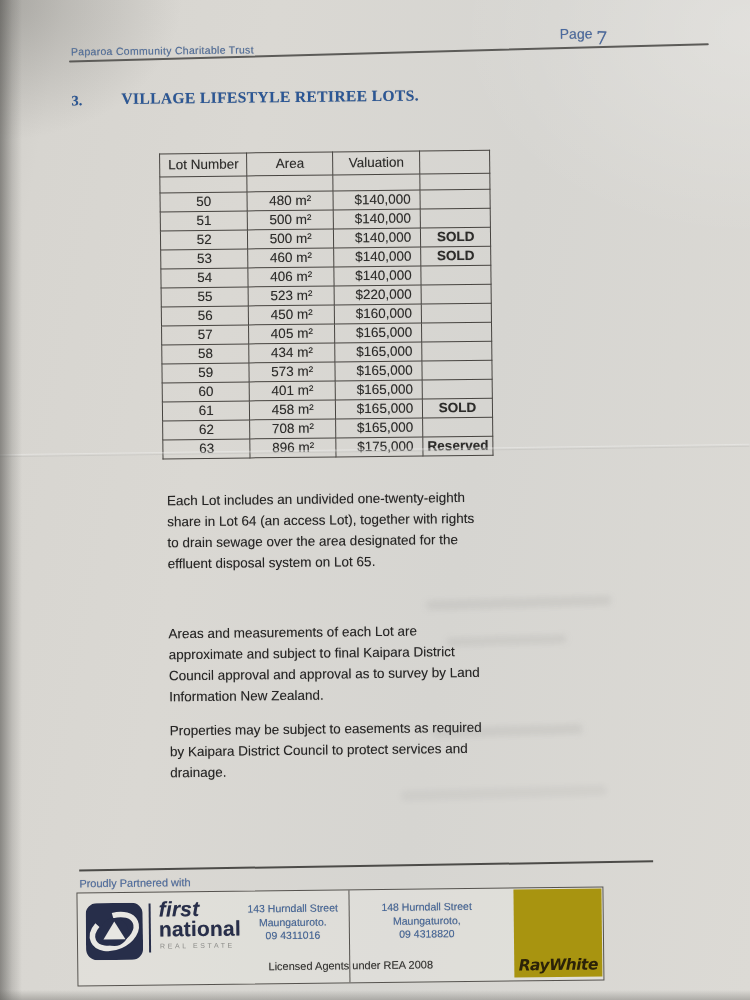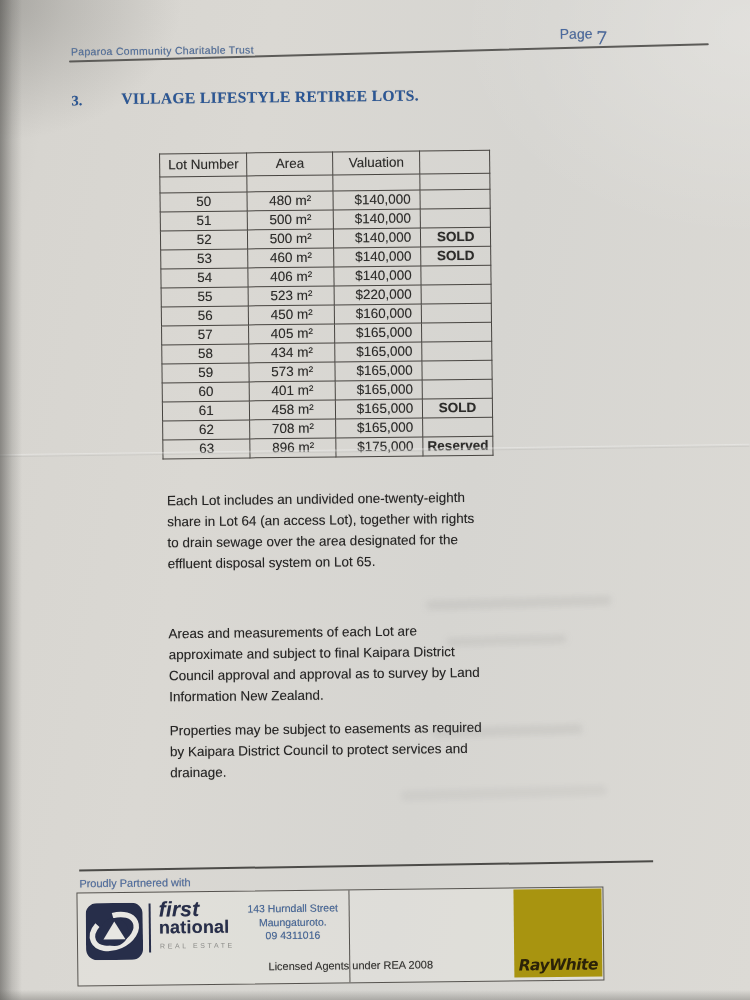--- a/index.html
+++ b/index.html
@@ -70,21 +70,21 @@
 
   
   .footer-rule { position:absolute; left:75px; top:866px; width:574px; height:1.6px; background:#4c4b48; transform:rotate(-0.25deg); transform-origin:left center; }
   .partner-label { position:absolute; left:75px; top:874px; font-size:11px; color:#4e6da2; }
   .footer-box { position:absolute; left:72px; top:889px; width:527px; height:94px; border:1px solid #55524e; background:rgba(238,237,233,0.35); }
   .fb-divider { position:absolute; left:271px; top:0; bottom:0; width:1px; background:#55524e; }
 
   .fn-logo { position:absolute; left:8px; top:10px; width:57px; height:57px; }
   .fn-sep { position:absolute; left:71px; top:11px; width:2px; height:49px; background:#272e4a; }
   .fn-word1 { position:absolute; left:81px; top:5px; font-size:21px; font-weight:bold; color:#272e4a; letter-spacing:0.2px;font-style:italic; }
-  .fn-word2 { position:absolute; left:81px; top:25px; font-size:18px; font-weight:bold; color:#272e4a; letter-spacing:0.2px; }
+  .fn-word2 { position:absolute; left:81px; top:25px; font-size:21px; font-weight:bold; color:#272e4a; letter-spacing:0.2px; }
   .fn-sub  { position:absolute; left:82px; top:50px; font-size:7px; color:#8b8b88; letter-spacing:2.6px; }
 
   .office { position:absolute; top:11px; font-size:10.5px; line-height:13.5px; color:#44679c; text-align:center; }
   .office-1 { left:140px; width:150px; }
   .office-2 { left:284px; width:130px; }
 
   .license { position:absolute; left:175px; top:69px; width:195px; text-align:center; font-size:11px; color:#33322f; }
 
   .rw-block { position:absolute; right:1px; top:1px; bottom:3px; width:88px; background:#a89410; }
   .rw-text { position:absolute; bottom:3px; left:0; width:100%; text-align:center;
@@ -245,20 +245,25 @@
       <div class="fn-sep"></div>
       <div class="fn-word1 scan-text">first</div>
       <div class="fn-word2 scan-text">national</div>
       <div class="fn-sub">REAL ESTATE</div>
 
       <div class="office office-1 scan-text">
         <div>143 Hurndall Street</div>
         <div>Maungaturoto.</div>
         <div>09 4311016</div>
       </div>
+      <div class="office office-2 scan-text">
+        <div>148 Hurndall Street</div>
+        <div>Maungaturoto,</div>
+        <div>09 4318820</div>
+      </div>
 
       <div class="license scan-text">Licensed Agents under REA 2008</div>
 
       <div class="rw-block">
         <div class="rw-text">RayWhite</div>
       </div>
     </div>
 
   </div>
 </div>

